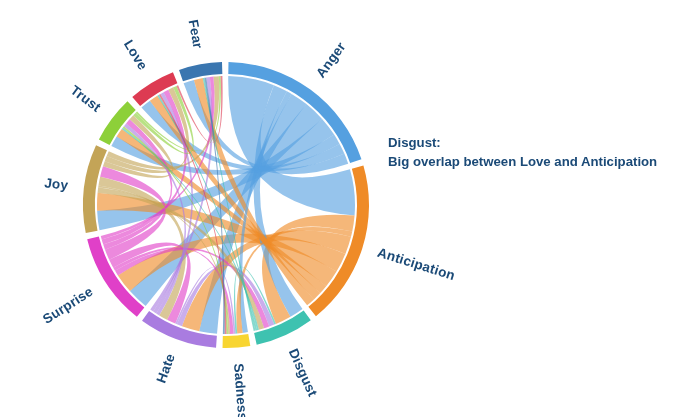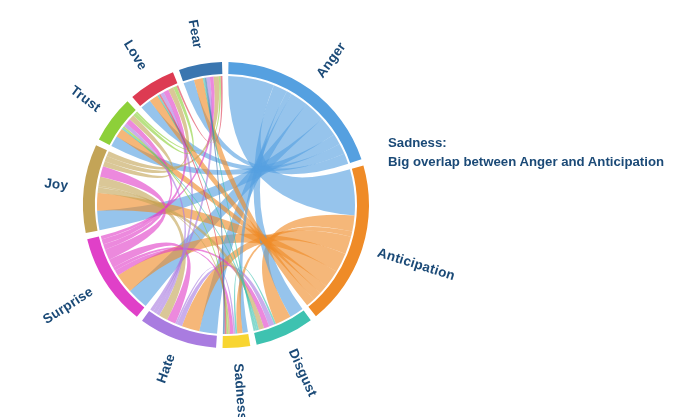--- a/index.html
+++ b/index.html
@@ -125,17 +125,17 @@
         <text class="arc-label" x="171.6861791350591" y="354.4356345155034" text-anchor="end" dominant-baseline="middle" transform="rotate(289.97,171.69,354.44)">Hate</text>
         <text class="arc-label" x="92.15102923226198" y="290.8222175454422" text-anchor="end" dominant-baseline="middle" transform="rotate(327.33,92.15,290.82)">Surprise</text>
         <text class="arc-label" x="68.08215196344102" y="186.4810024163761" text-anchor="end" dominant-baseline="middle" transform="rotate(366.69,68.08,186.48)">Joy</text>
         <text class="arc-label" x="98.77603528292838" y="109.63196132000346" text-anchor="end" dominant-baseline="middle" transform="rotate(396.86,98.78,109.63)">Trust</text>
         <text class="arc-label" x="143.23654854144053" y="69.23840343209474" text-anchor="end" dominant-baseline="middle" transform="rotate(418.63,143.24,69.24)">Love</text>
         <text class="arc-label" x="197.3261877908082" y="48.60686558102367" text-anchor="end" dominant-baseline="middle" transform="rotate(439.61,197.33,48.61)">Fear</text>
       </g>
   </svg>
 
   <div id="takeaway-block">
-    <span class="takeaway-line">Sadness:</span>
-    <span class="takeaway-line">Big overlap between Anger and Anticipation</span>
+    <span class="takeaway-line">Disgust:</span>
+    <span class="takeaway-line">Big overlap between Love and Anticipation</span>
   </div>
 
 </div>
 
 </body></html>

